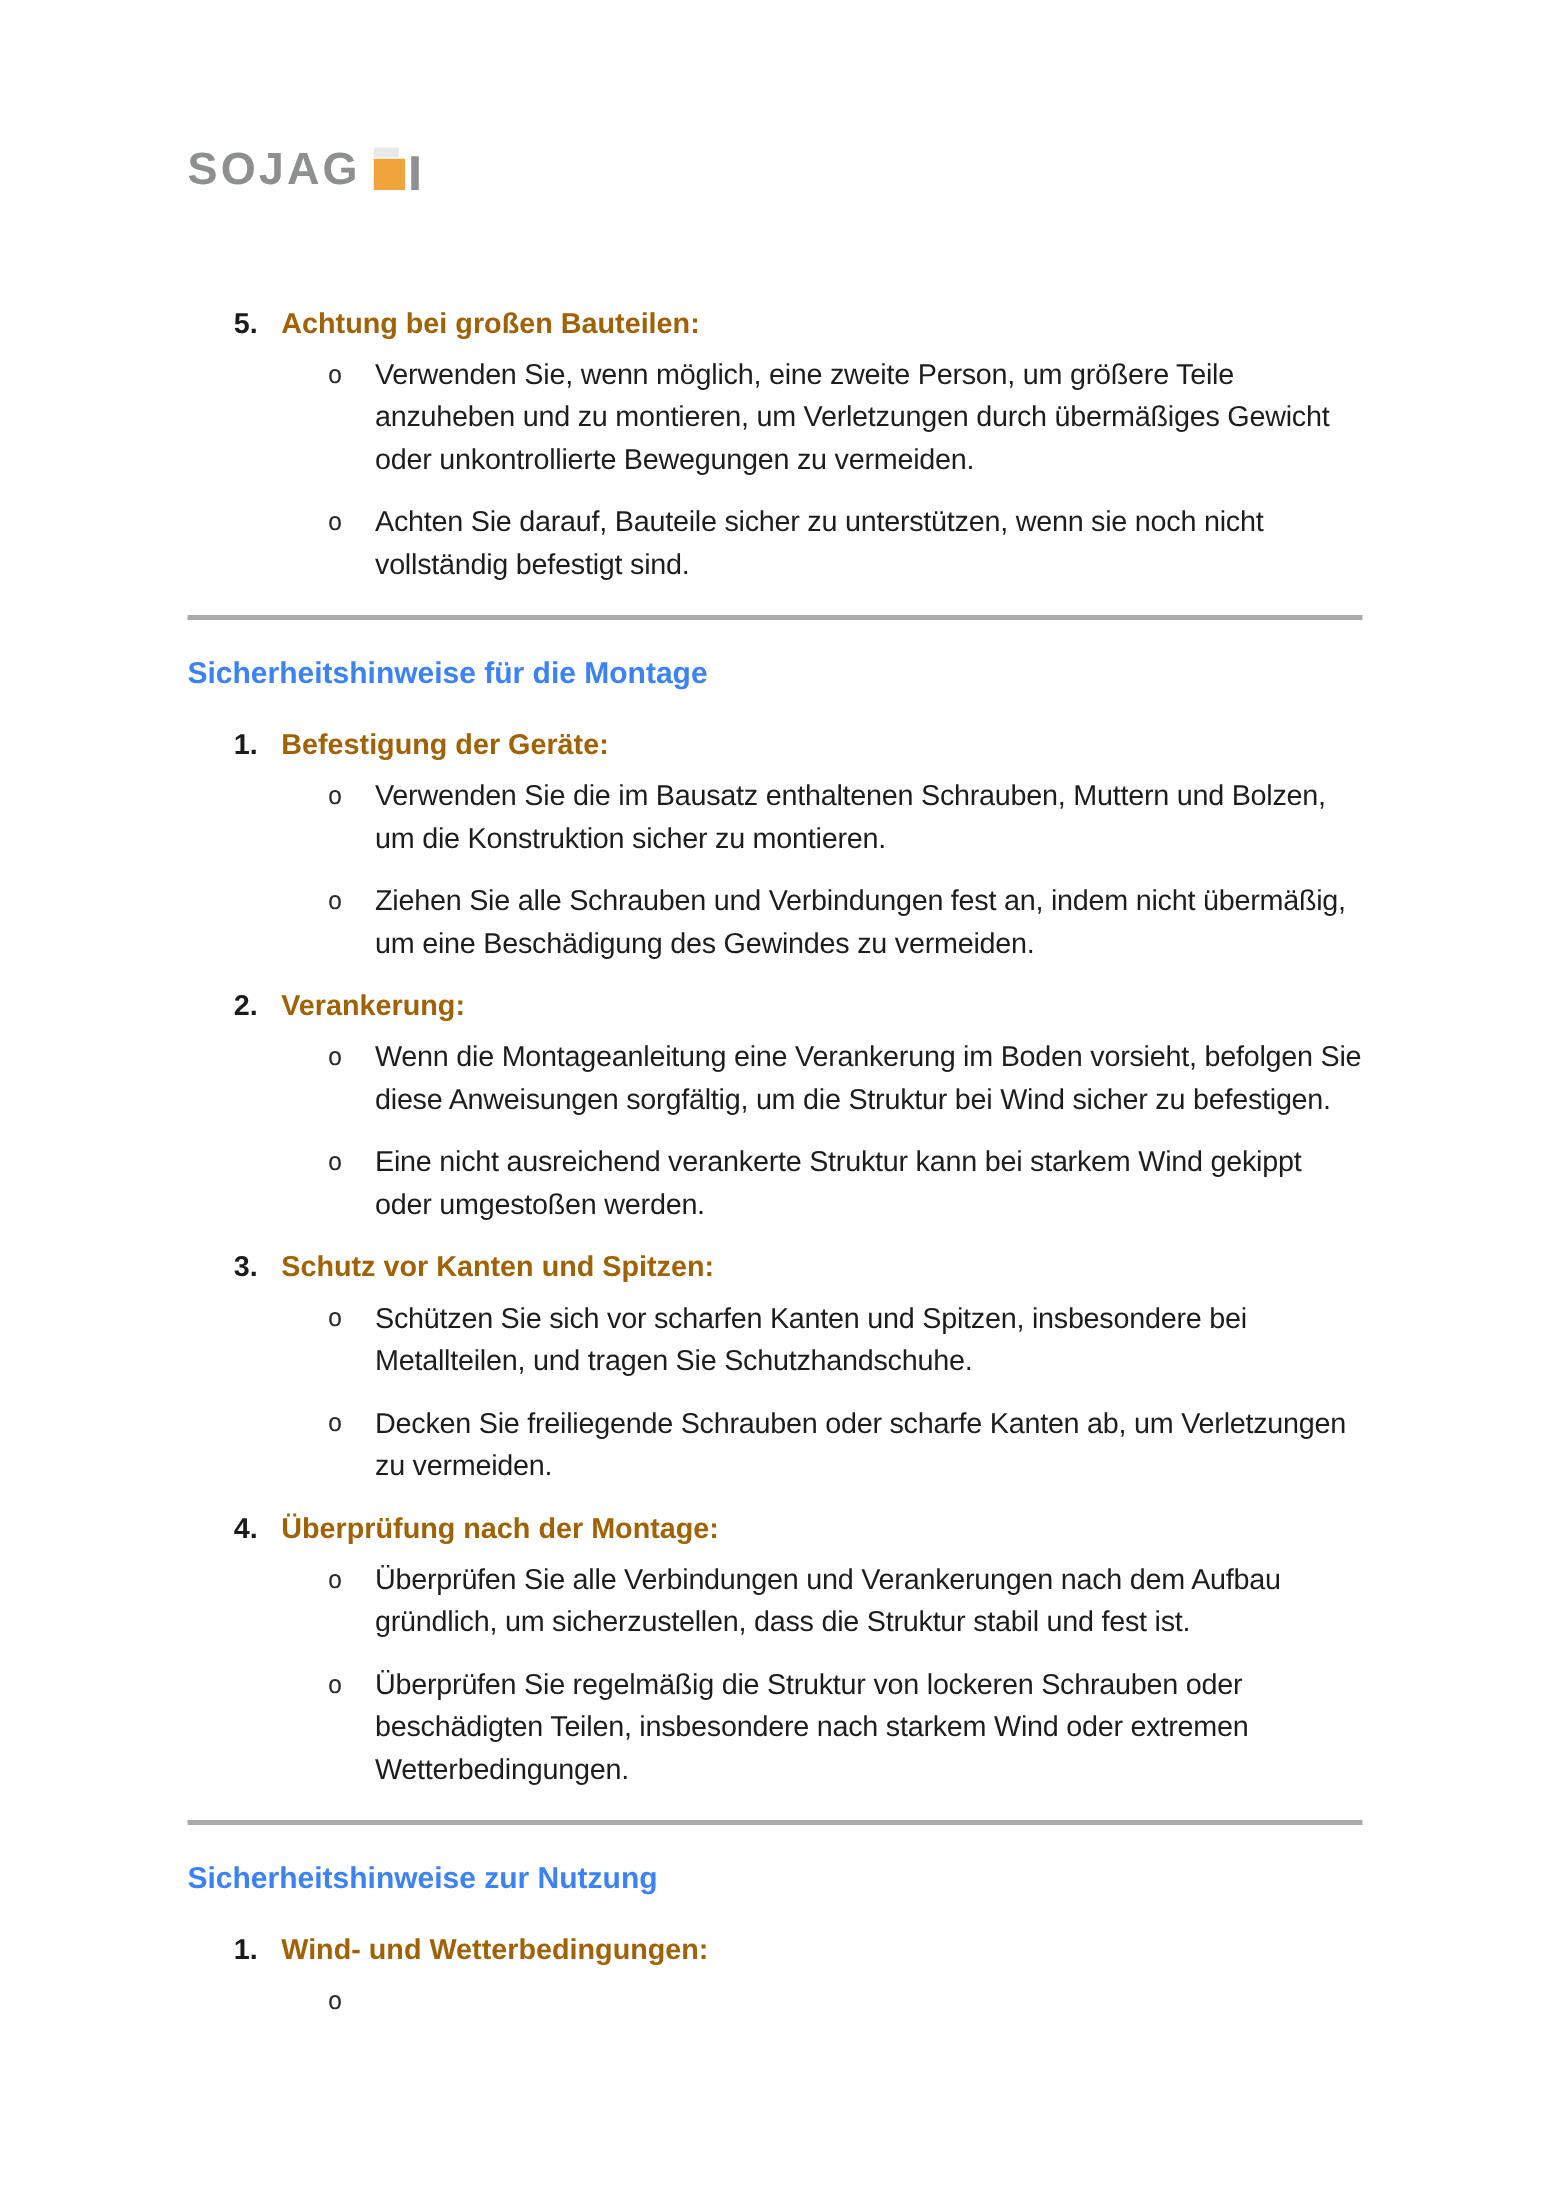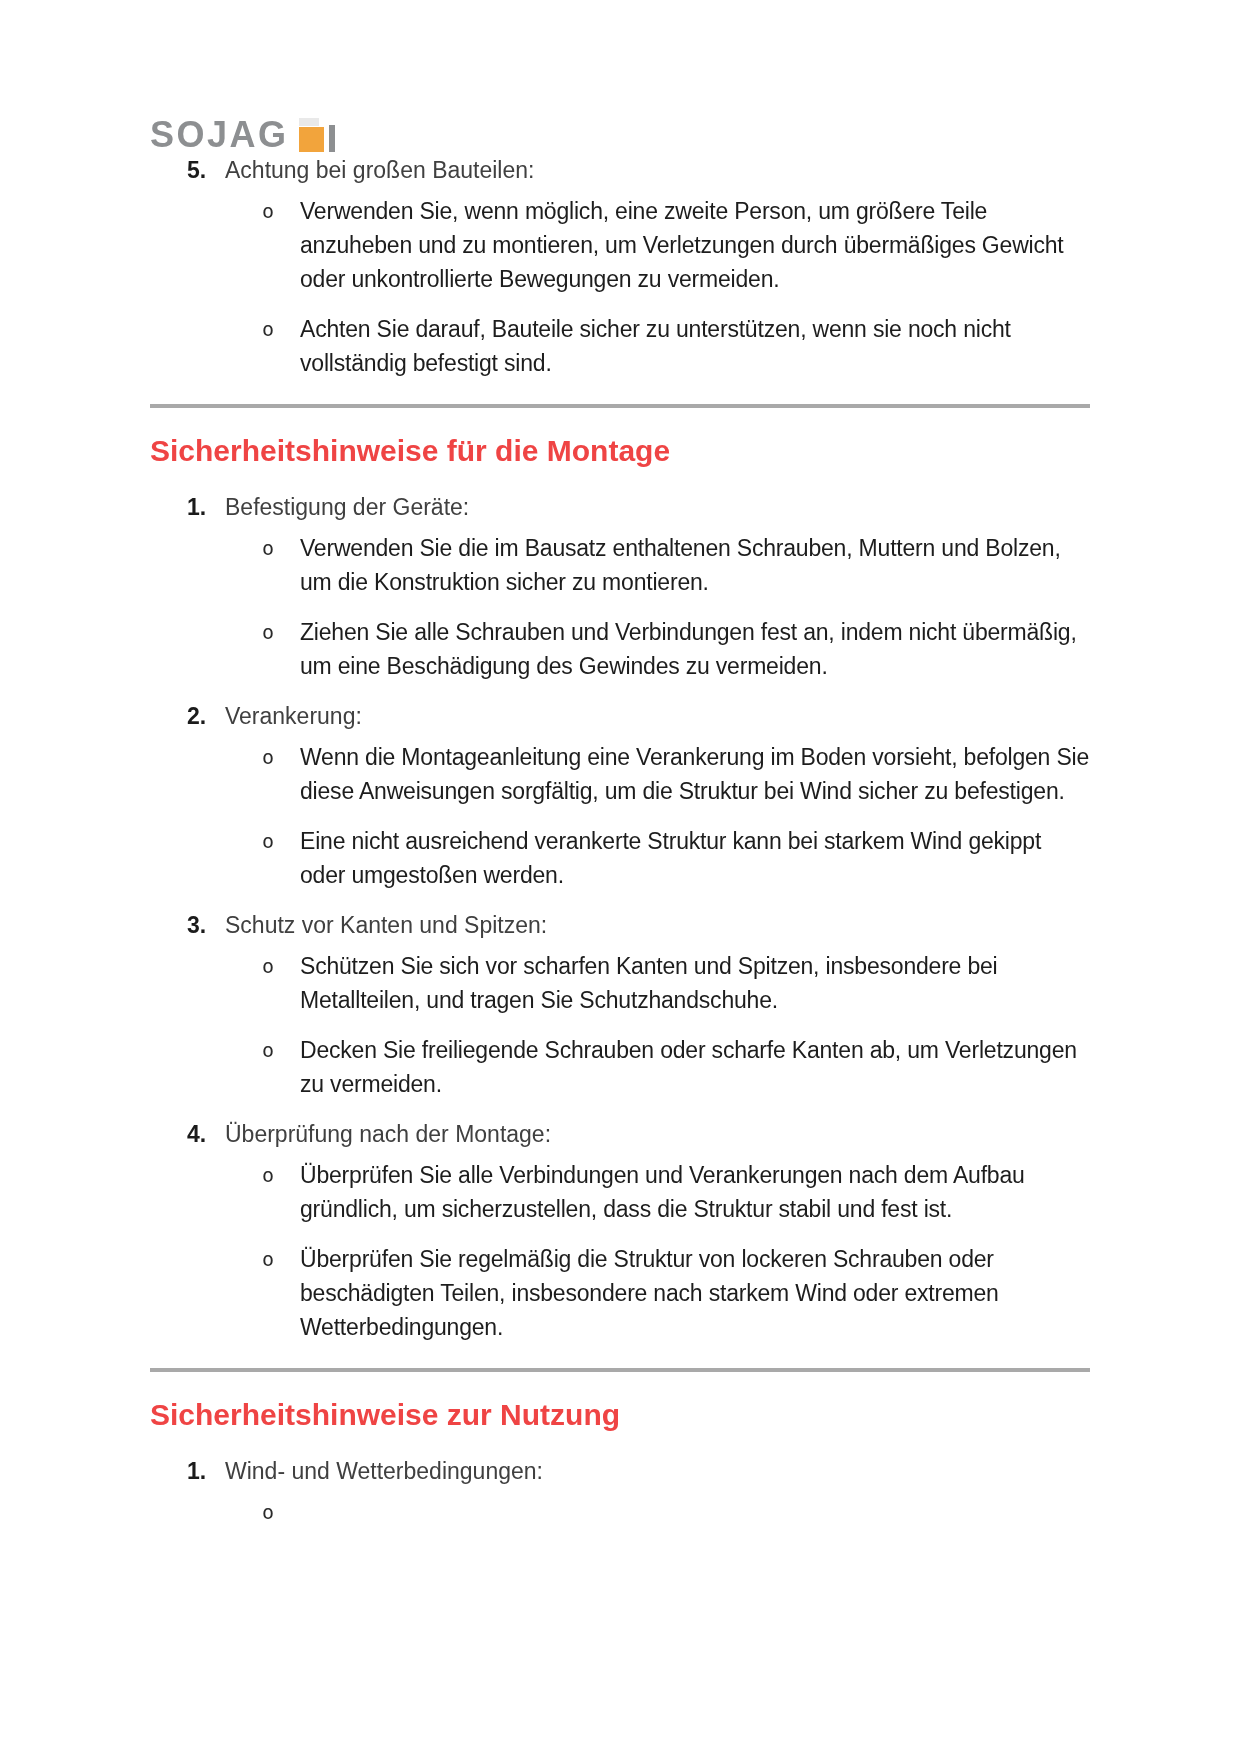--- a/index.html
+++ b/index.html
@@ -3,37 +3,37 @@
 <meta charset="utf-8">
 <style>
   * { box-sizing: border-box; }
   html,body { margin:0; padding:0; background:#ffffff; }
   .page {
     width:1240px; height:1754px; margin:0 auto; background:#ffffff;
     padding:107px 150px 0 150px; overflow:hidden; position:relative;
     font-family:"Liberation Sans", sans-serif; color:#1d1d1d;
   }
   
-  .logo { display:flex; align-items:flex-end; height:46px; }
+  .logo { display:flex; align-items:flex-end; height:46px; margin-bottom:88px; }
   .logo-text {
     font-size:36px; line-height:1; font-weight:600; color:#8d8f91;
     letter-spacing:2.5px;
   }
   .logo-mark { position:relative; display:inline-block; width:42px; height:40px; margin-left:10px; }
   .logo-sq-light { position:absolute; left:0; bottom:27px; width:20px; height:8px; background:#e9e9e9; }
   .logo-sq { position:absolute; left:0; bottom:1px; width:25px; height:25px; background:#f2a43c; }
   .logo-bar { position:absolute; left:30px; bottom:1px; width:6px; height:27px; background:#8d8f91; }
 
   
   .content { font-size:23px; line-height:34px; }
-  h3.section-heading { font-size:30px; line-height:34px; font-weight:700; margin:0 0 22px 0; color:#ef4444; }
+  h3.section-heading { font-size:24px; line-height:34px; font-weight:700; margin:0 0 22px 0; color:#3b82f6; }
   .item { margin:0 0 4px 0; }
   .item-head { display:flex; padding-left:37px; margin:0 0 7px 0; }
   .num { flex:0 0 38px; font-weight:700; color:#1b1b1b; }
-  .item-title { font-weight:400; color:#404040; }
+  .item-title { font-weight:700; color:#a16207; }
   .bullet { display:flex; padding-left:112px; margin:0 0 16px 0; }
   .marker { flex:0 0 38px; font-family:"DejaVu Sans Mono", monospace; font-size:20px; line-height:34px; color:#2a2a2a; }
   .btext { width:812px; margin:0; letter-spacing:-0.2px; }
   hr.divider { height:4px; background:#a9a9a9; border:0; margin:24px 0 26px 0; }
 </style>
 </head>
 <body>
 
 <div class="page">
 

